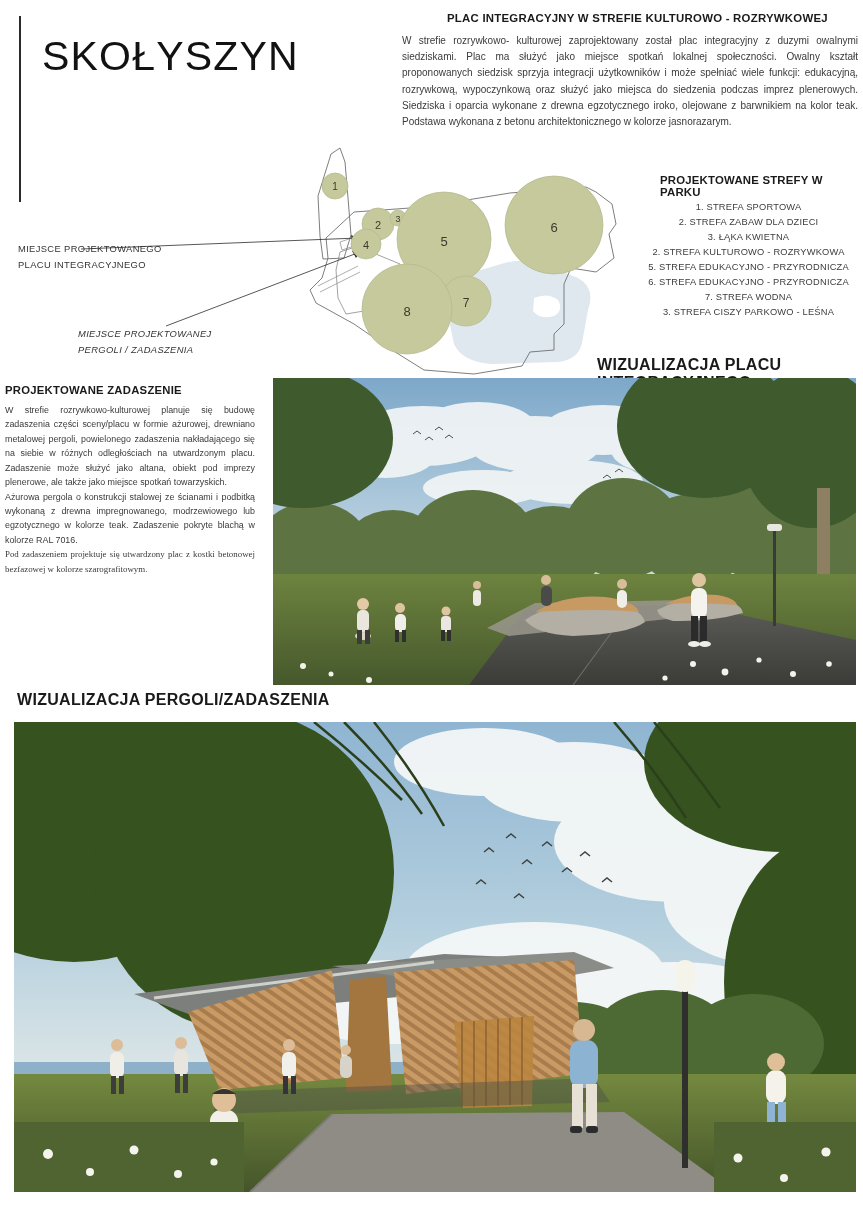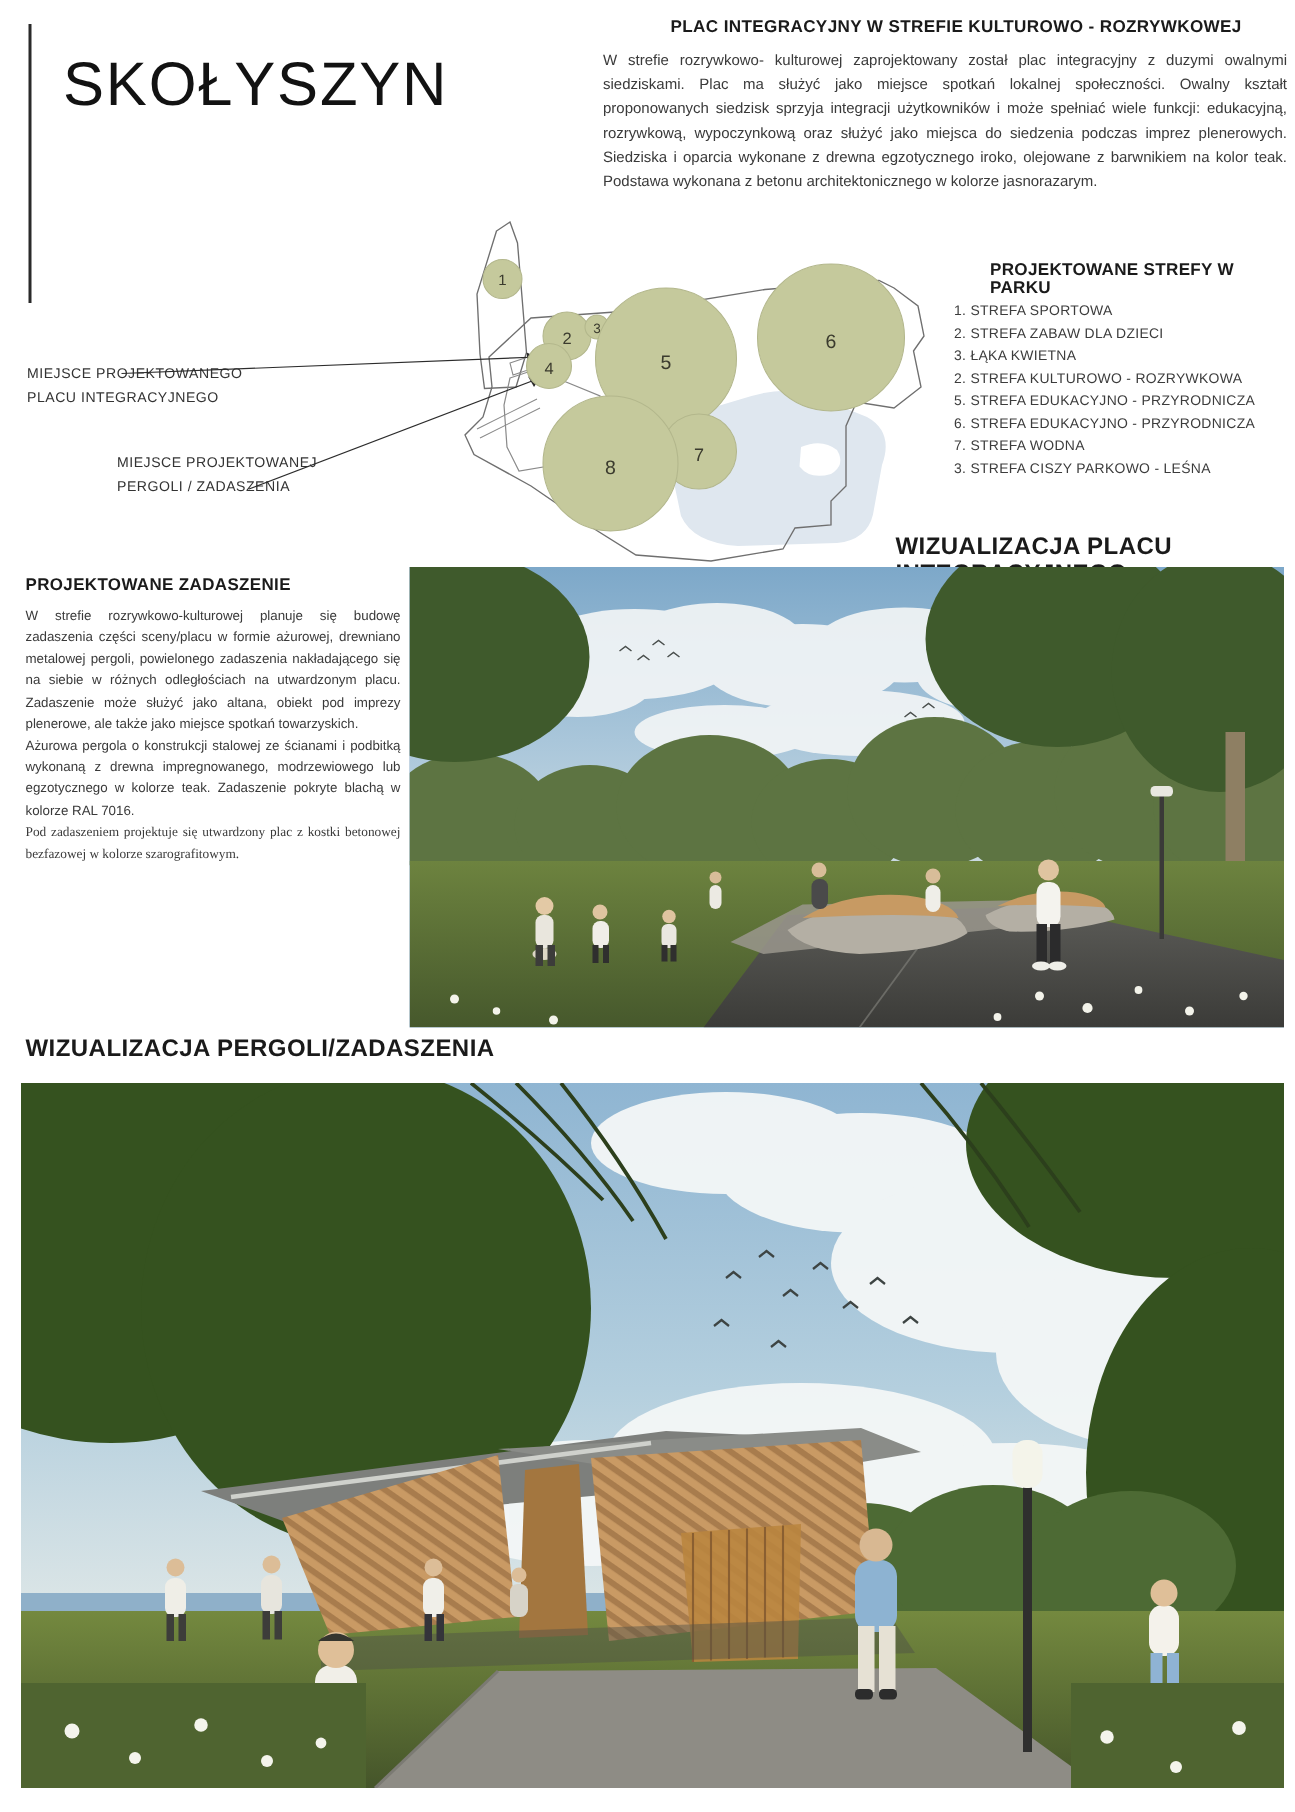--- a/index.html
+++ b/index.html
@@ -42,33 +42,34 @@
   }
 
   
   .zones-head {
     position: absolute; left: 636px; top: 174px;
     font-size: 11.4px; font-weight: 700; letter-spacing: .2px; color: #1a1a1a; padding-left: 24px;
   }
   .zones-list {
     position: absolute; left: 636px; top: 200px; width: 225px;
     list-style: none;
+    text-align: center;
   }
   .zones-list li {
     font-size: 9.3px; line-height: 1.62; letter-spacing: .2px;
     color: #3c3c3c; white-space: nowrap;
   }
 
   
   .map-note {
     position: absolute; font-size: 9.4px; line-height: 1.65;
     letter-spacing: .35px; color: #333; white-space: nowrap;
   }
   #note-plac { left: 18px; top: 241px; }
-  #note-pergola { left: 78px; top: 300px; }
+  #note-pergola { left: 78px; top: 326px; font-style: italic; }
 
   
   .site-plan { position: absolute; left: 296px; top: 138px; width: 345px; height: 255px; }
   .site-plan svg { display: block; width: 100%; height: 100%; overflow: visible; }
 
   
   .viz-caption {
     position: absolute; font-size: 16px; font-weight: 700;
     letter-spacing: .3px; color: #1a1a1a;
   }
@@ -157,21 +158,21 @@
 
         <circle cx="170" cy="163" r="25" fill="#c5c99c" stroke="#b3b78c" stroke-width="0.7"></circle>
         <text x="170" y="169" text-anchor="middle" font-size="12" fill="#3b3b2e" font-family="'Liberation Sans',sans-serif">7</text>
 
         <circle cx="111" cy="171" r="45" fill="#c5c99c" stroke="#b3b78c" stroke-width="0.7"></circle>
         <text x="111" y="178" text-anchor="middle" font-size="13" fill="#3b3b2e" font-family="'Liberation Sans',sans-serif">8</text>
       </g>
     </svg>
   </div>
 
-  <div style="position:absolute;left:17px;top:384px;width:250px;">
+  <div style="position:absolute;left:5px;top:384px;width:250px;">
     <div style="font-size:11.3px;font-weight:700;letter-spacing:.25px;color:#1a1a1a;">PROJEKTOWANE ZADASZENIE</div>
     <p style="margin-top:7px;font-size:8.9px;line-height:1.62;color:#3a3a3a;text-align:justify;">W strefie rozrywkowo-kulturowej planuje się budowę zadaszenia części sceny/placu w formie ażurowej, drewniano metalowej pergoli, powielonego zadaszenia nakładającego się na siebie w różnych odległościach na utwardzonym placu. Zadaszenie może służyć jako altana, obiekt pod imprezy plenerowe, ale także jako miejsce spotkań towarzyskich.</p>
     <p style="font-size:8.9px;line-height:1.62;color:#3a3a3a;text-align:justify;">Ażurowa pergola o konstrukcji stalowej ze ścianami i podbitką wykonaną z drewna impregnowanego, modrzewiowego lub egzotycznego w kolorze teak. Zadaszenie pokryte blachą w kolorze RAL 7016.</p>
     <p style="font-size:8.9px;line-height:1.62;color:#3a3a3a;text-align:justify;font-family:Liberation Serif, serif;">Pod zadaszeniem projektuje się utwardzony plac z kostki betonowej bezfazowej w kolorze szarografitowym.</p>
   </div>
 
   <div class="viz-caption" id="cap-plac">WIZUALIZACJA PLACU INTEGRACYJNEGO</div>
   <div class="viz-caption" id="cap-pergola">WIZUALIZACJA PERGOLI/ZADASZENIA</div>
 
   <div class="render" id="render-plac">

